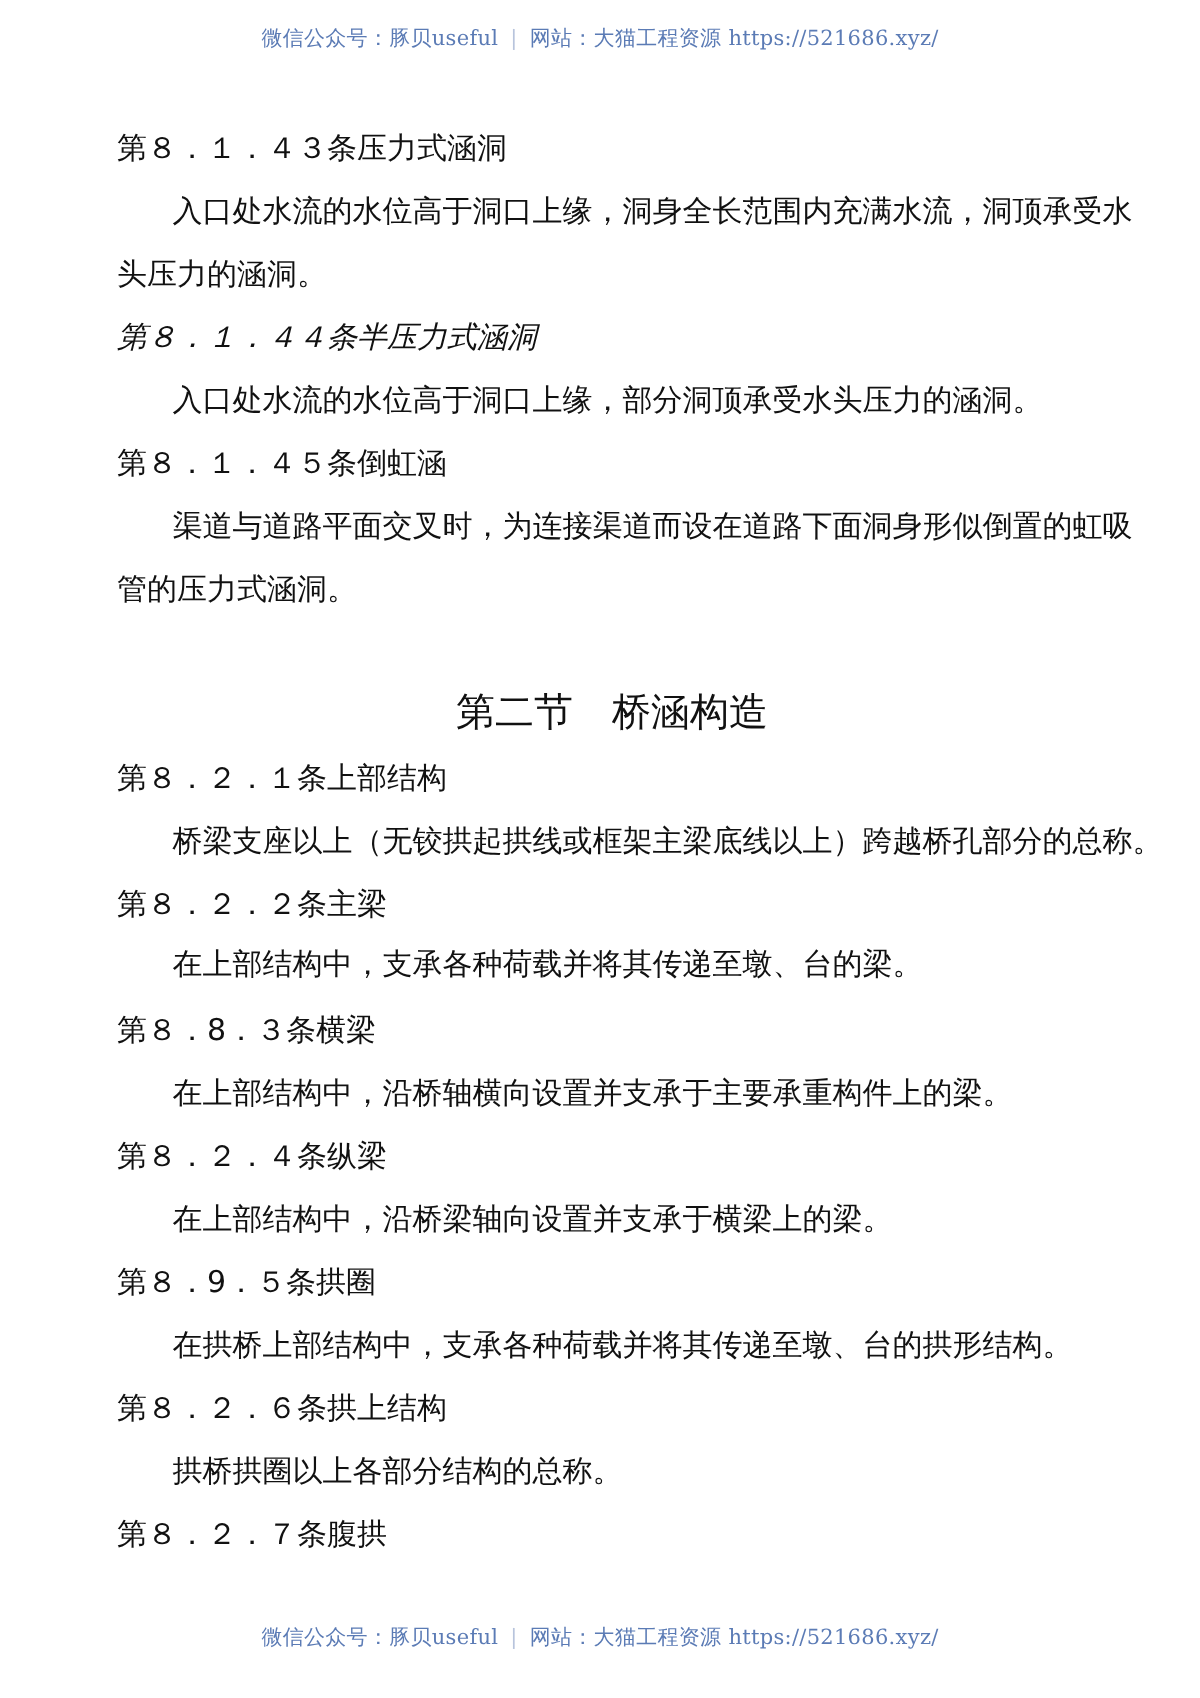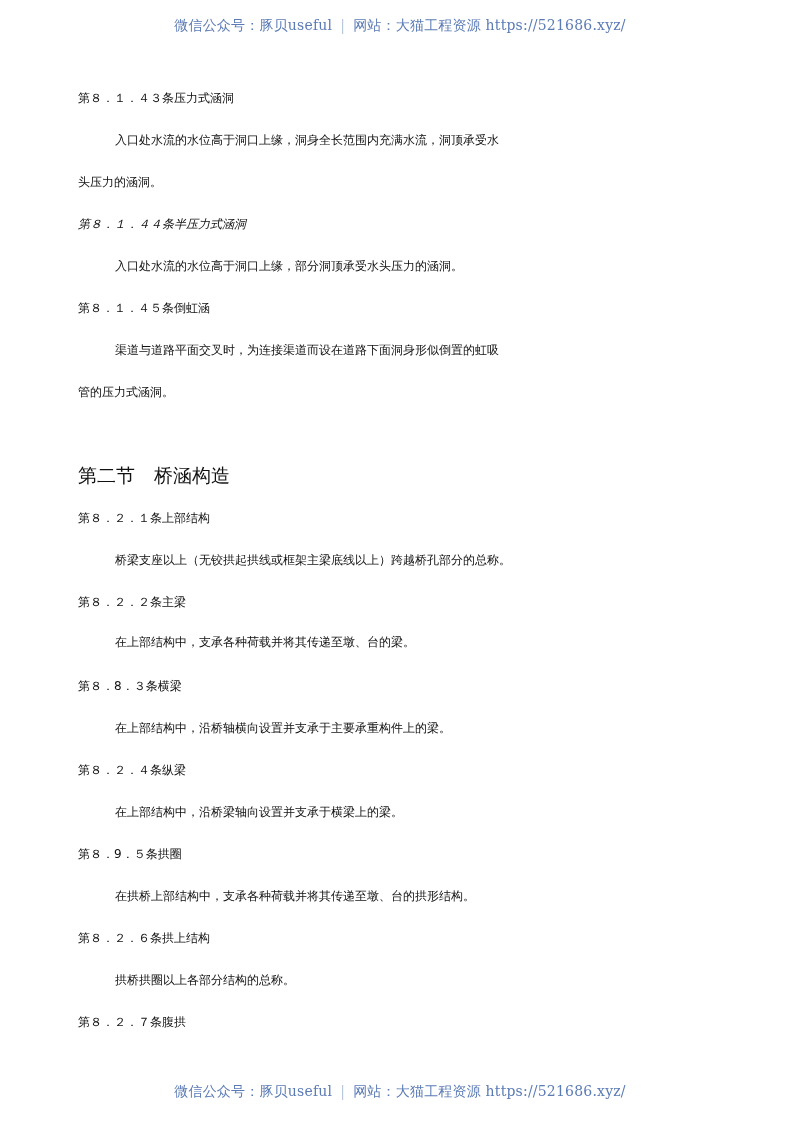--- a/index.html
+++ b/index.html
@@ -5,23 +5,23 @@
     html, body { margin: 0; padding: 0; background: #ffffff; }
     body { width: 800px; height: 1132px; position: relative; overflow: hidden;
            font-family: "DejaVu Sans", "Liberation Sans", sans-serif; color: #111; }
     .watermark { position: absolute; left: 0; width: 800px; text-align: center;
                  font-family: "DejaVu Serif", "Liberation Serif", serif; font-size: 14px;
                  color: #5b7bb5; letter-spacing: 0.2px; }
     .watermark.top { top: 17px; }
     .watermark.bottom { top: 1083px; }
     .watermark .sep { color: #b8c4dc; margin: 0 8px; }
     .content { position: absolute; left: 78px; top: 86px; width: 660px; }
-    .line { position: absolute; left: 0; font-size: 12px; white-space: nowrap; line-height: 24px; }
+    .line { position: absolute; left: 0; font-size: 20px; white-space: nowrap; line-height: 24px; }
     .para { padding-left: 37px; }
-    .heading { width: 660px; font-size: 19px; }
+    .heading { width: 660px; text-align: center; font-size: 26px; }
   </style>
 </head>
 <body>
 
 <div class="watermark top">
   <span>微信公众号：豚贝useful</span><span class="sep">|</span><span>网站：大猫工程资源 https://521686.xyz/</span>
 </div>
 
 <div class="content" id="content">
     <div class="line" style="top: 0px;">第８．１．４３条压力式涵洞</div>

